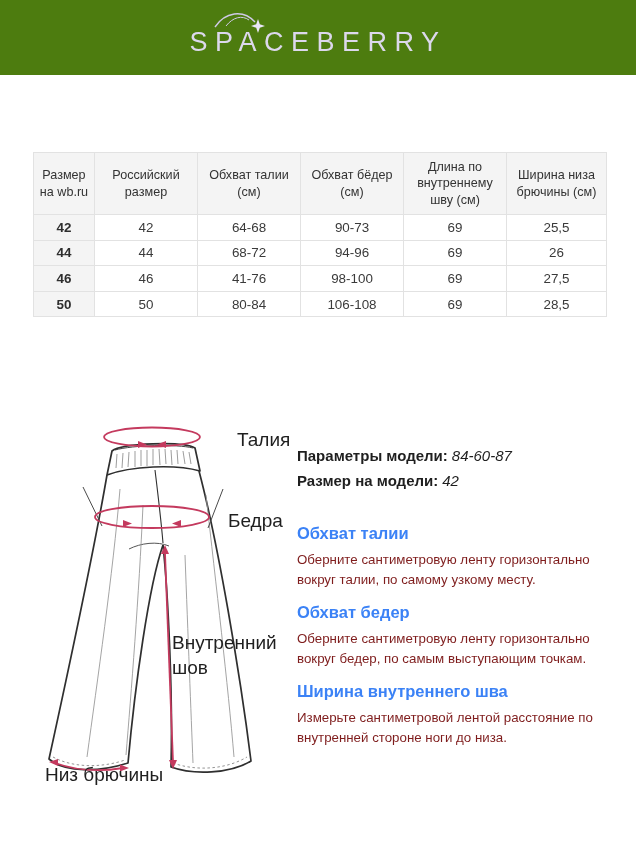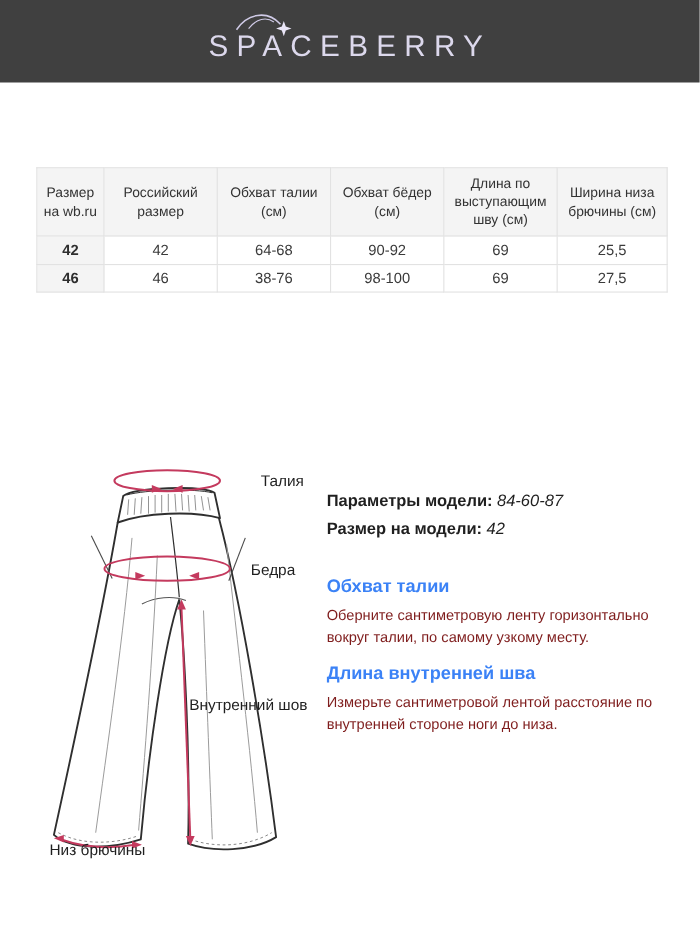--- a/index.html
+++ b/index.html
@@ -3,21 +3,21 @@
 <meta charset="utf-8">
 <style>
   html,body{margin:0;padding:0;}
   body{
     width:636px;height:848px;position:relative;background:#ffffff;
     font-family:"Liberation Sans", sans-serif;color:#333;overflow:hidden;
   }
   
   .brand-header{
     position:absolute;left:0;top:0;width:636px;height:75px;
-    background:#404040;display:flex;align-items:center;justify-content:center;
+    background:#4d7c0f;display:flex;align-items:center;justify-content:center;
   }
   .logo{position:relative;display:inline-block;padding-top:10px;}
   .logo-text{
     color:#dcd8ec;font-size:27px;letter-spacing:7.5px;font-weight:400;
     white-space:nowrap;
   }
   .logo-star{position:absolute;left:24px;top:-10px;width:58px;height:36px;}
   
   .size-table{
     position:absolute;left:33px;top:152px;width:573px;
@@ -33,21 +33,21 @@
   }
   .size-table tbody tr{height:25.6px;}
   .size-table tbody td{font-size:13.4px;color:#3a3a3a;font-weight:400;}
   .size-table tbody th{
     background:#f4f4f4;font-size:13.4px;font-weight:700;color:#2e2e2e;
   }
   
   .figure{position:absolute;left:25px;top:413px;width:292px;height:412px;}
   .figure svg{position:absolute;left:0;top:0;}
   .fig-label{
-    position:absolute;font-size:14px;color:#1f1f1f;font-weight:400;
+    position:absolute;font-size:19px;color:#1f1f1f;font-weight:400;
     line-height:1.3;
   }
   .lbl-waist{left:212px;top:15px;}
   .lbl-hips{left:203px;top:96px;}
   .lbl-seam{left:147px;top:218px;width:110px;}
   .lbl-bottom{left:20px;top:350px;}
   
   .right-col{position:absolute;left:297px;top:444px;width:330px;}
   .model-info{margin:0 0 30px 0;}
   .mi-line{margin:0;font-size:15px;line-height:24.5px;color:#1f1f1f;}
@@ -84,40 +84,56 @@
     <col style="width:103px">
       <col style="width:103px">
       <col style="width:100px">
   </colgroup>
   <thead>
     <tr>
       <th>Размер на wb.ru</th>
       <th>Российский размер</th>
       <th>Обхват талии (см)</th>
       <th>Обхват бёдер (см)</th>
-      <th>Длина по выступающим шву (см)</th>
+      <th>Длина по внутреннему шву (см)</th>
       <th>Ширина низа брючины (см)</th>
     </tr>
   </thead>
   <tbody>
     <tr>
       <th>42</th>
       <td>42</td>
       <td>64-68</td>
-      <td>90-92</td>
+      <td>90-73</td>
       <td>69</td>
       <td>25,5</td>
+    </tr>
+    <tr>
+      <th>44</th>
+      <td>44</td>
+      <td>68-72</td>
+      <td>94-96</td>
+      <td>69</td>
+      <td>26</td>
     </tr>
     <tr>
       <th>46</th>
       <td>46</td>
-      <td>38-76</td>
+      <td>41-76</td>
       <td>98-100</td>
       <td>69</td>
       <td>27,5</td>
+    </tr>
+    <tr>
+      <th>50</th>
+      <td>50</td>
+      <td>80-84</td>
+      <td>106-108</td>
+      <td>69</td>
+      <td>28,5</td>
     </tr>
   </tbody>
 </table>
 
 <div class="figure">
   <svg width="292" height="412" viewBox="0 0 292 412">
 
     <path d="M87 38 C 97 30, 158 28, 170 35 L 175 58
              C 193 130, 215 260, 226 348
              C 205 361, 168 362, 146 354
@@ -178,16 +194,20 @@
   <div class="model-info">
     <p class="mi-line"><span class="mi-label">Параметры модели:</span><span class="mi-value">84-60-87</span></p>
     <p class="mi-line"><span class="mi-label">Размер на модели:</span><span class="mi-value">42</span></p>
   </div>
 
   <div class="section">
     <h3>Обхват талии</h3>
     <p>Оберните сантиметровую ленту горизонтально вокруг талии, по самому узкому месту.</p>
   </div>
   <div class="section">
-    <h3>Длина внутренней шва</h3>
+    <h3>Обхват бедер</h3>
+    <p>Оберните сантиметровую ленту горизонтально вокруг бедер, по самым выступающим точкам.</p>
+  </div>
+  <div class="section">
+    <h3>Ширина внутреннего шва</h3>
     <p>Измерьте сантиметровой лентой расстояние по внутренней стороне ноги до низа.</p>
   </div>
 </div>
 
 </body></html>

